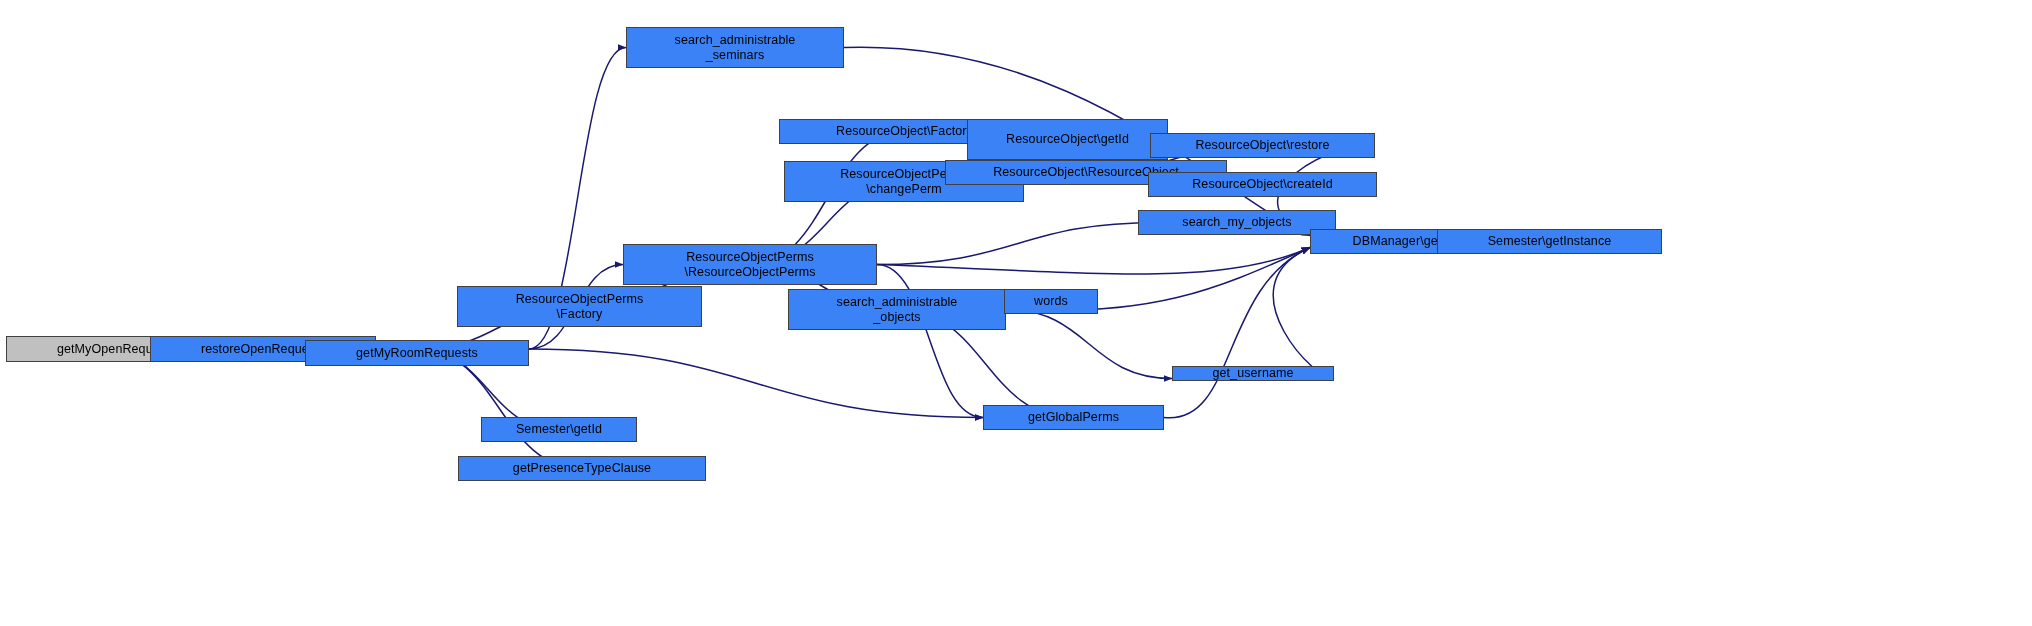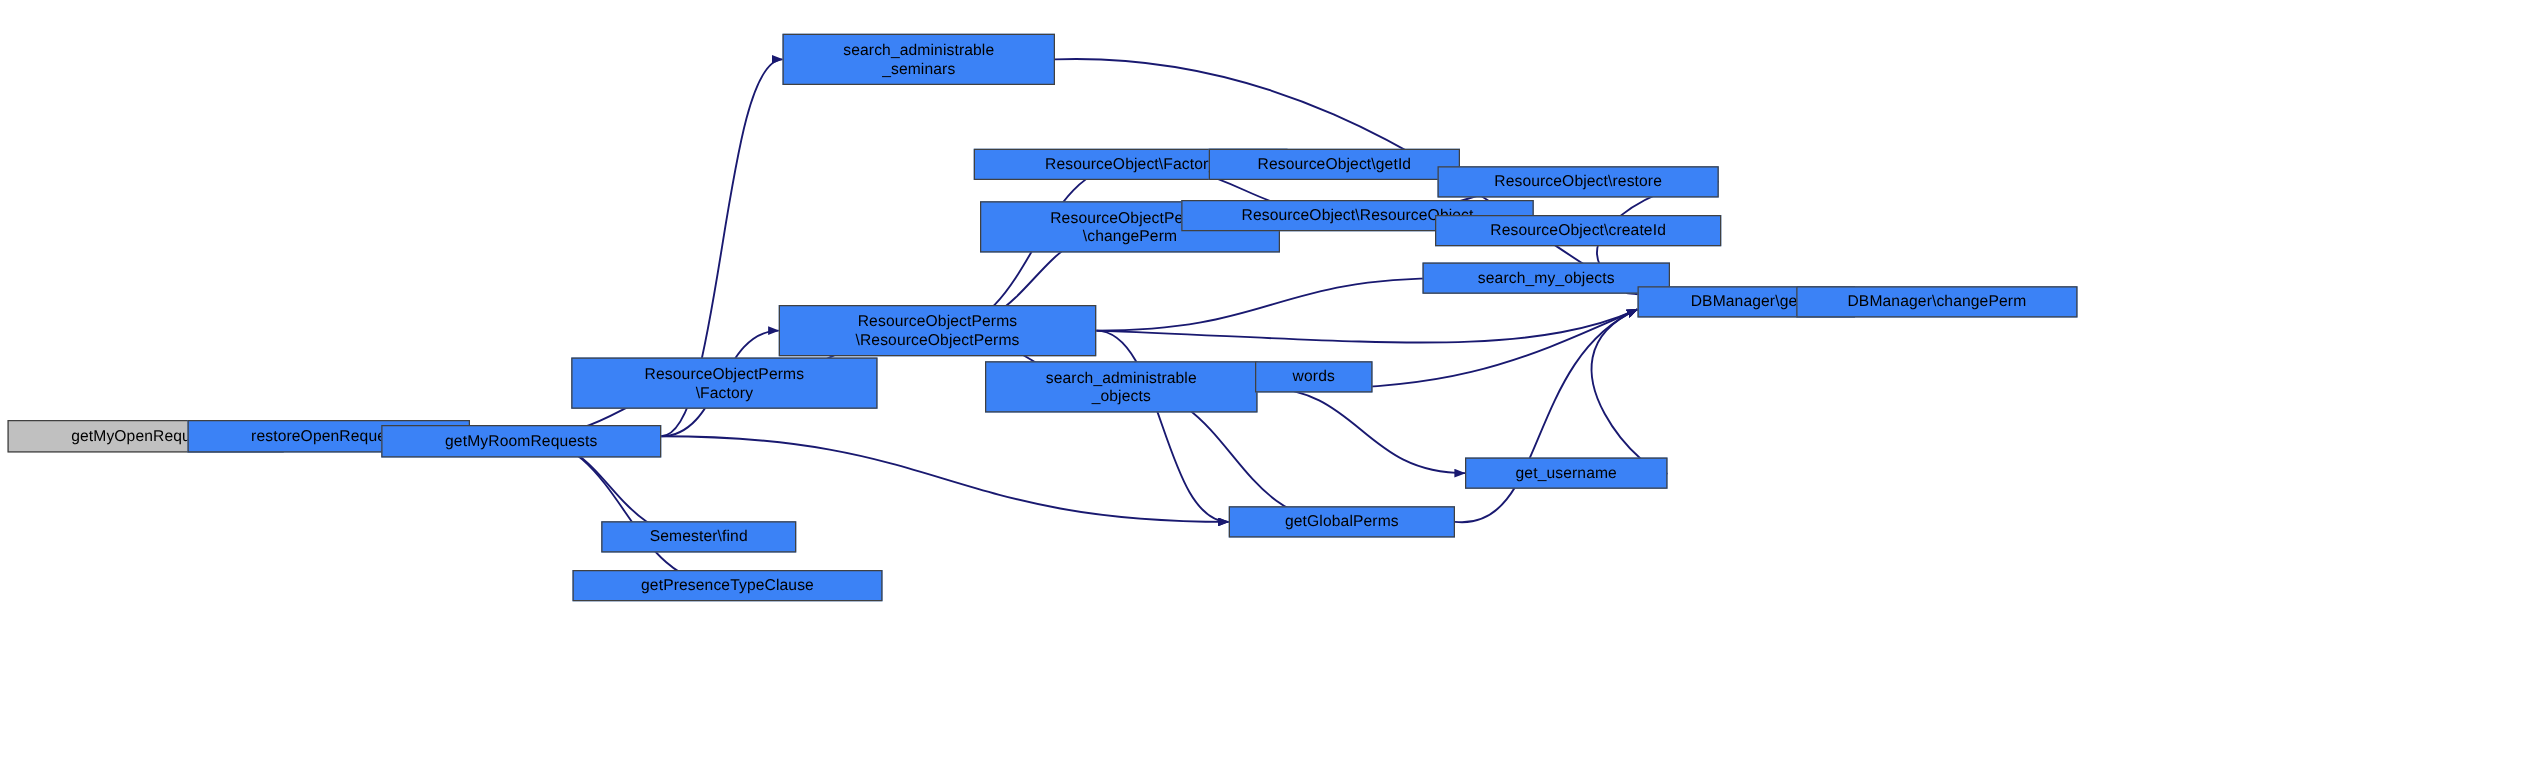--- a/index.html
+++ b/index.html
@@ -90,42 +90,42 @@
     <span>ResourceObjectPerms
 \Factory</span>
   </div>
 
   <div class="node" style="left:623px;top:244px;width:254px;height:41px;">
     <span>ResourceObjectPerms
 \ResourceObjectPerms</span>
   </div>
 
   <div class="node" style="left:481px;top:417px;width:156px;height:25px;">
-    <span>Semester\find</span>
+    <span>Semester\getId</span>
   </div>
 
   <div class="node" style="left:458px;top:456px;width:248px;height:25px;">
     <span>getPresenceTypeClause</span>
   </div>
 
   <div class="node" style="left:779px;top:119px;width:251px;height:25px;">
     <span>ResourceObject\Factory</span>
   </div>
 
   <div class="node" style="left:784px;top:161px;width:240px;height:41px;">
     <span>ResourceObjectPerms
 \changePerm</span>
   </div>
 
   <div class="node" style="left:788px;top:289px;width:218px;height:41px;">
     <span>search_administrable
 _objects</span>
   </div>
 
-  <div class="node" style="left:967px;top:119px;width:201px;height:25px;justify-content:center;">
+  <div class="node" style="left:967px;top:119px;width:201px;height:41px;justify-content:center;">
     <span>ResourceObject\getId</span>
   </div>
 
   <div class="node" style="left:945px;top:160px;width:282px;height:25px;">
     <span>ResourceObject\ResourceObject</span>
   </div>
 
   <div class="node" style="left:1004px;top:289px;width:94px;height:25px;">
     <span>words</span>
   </div>
@@ -139,25 +139,25 @@
   </div>
 
   <div class="node" style="left:1148px;top:172px;width:229px;height:25px;">
     <span>ResourceObject\createId</span>
   </div>
 
   <div class="node" style="left:1138px;top:210px;width:198px;height:25px;">
     <span>search_my_objects</span>
   </div>
 
-  <div class="node" style="left:1172px;top:366px;width:162px;height:25px;">
+  <div class="node" style="left:1172px;top:366px;width:162px;height:15px;">
     <span>get_username</span>
   </div>
 
   <div class="node" style="left:1310px;top:229px;width:174px;height:25px;">
     <span>DBManager\get</span>
   </div>
 
   <div class="node" style="left:1437px;top:229px;width:225px;height:25px;">
-    <span>DBManager\changePerm</span>
+    <span>Semester\getInstance</span>
   </div>
 
 </div>
 
 </body></html>

